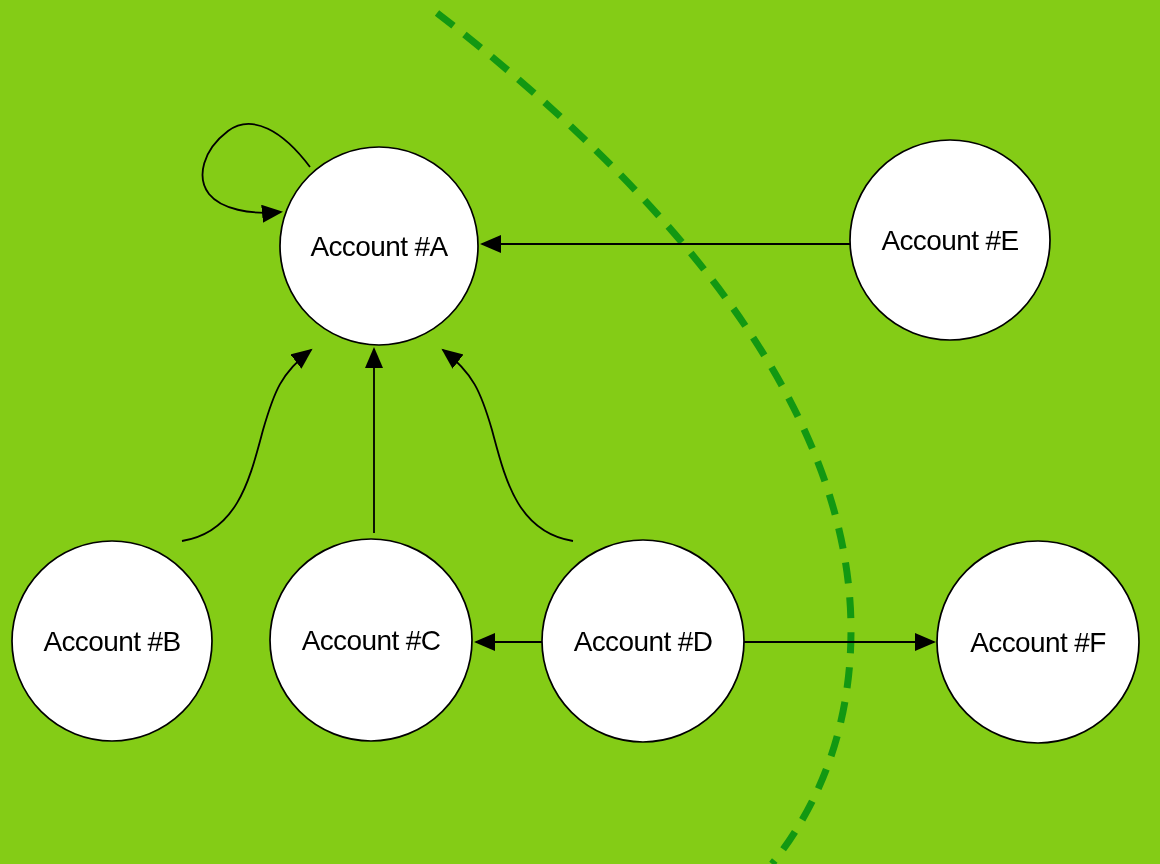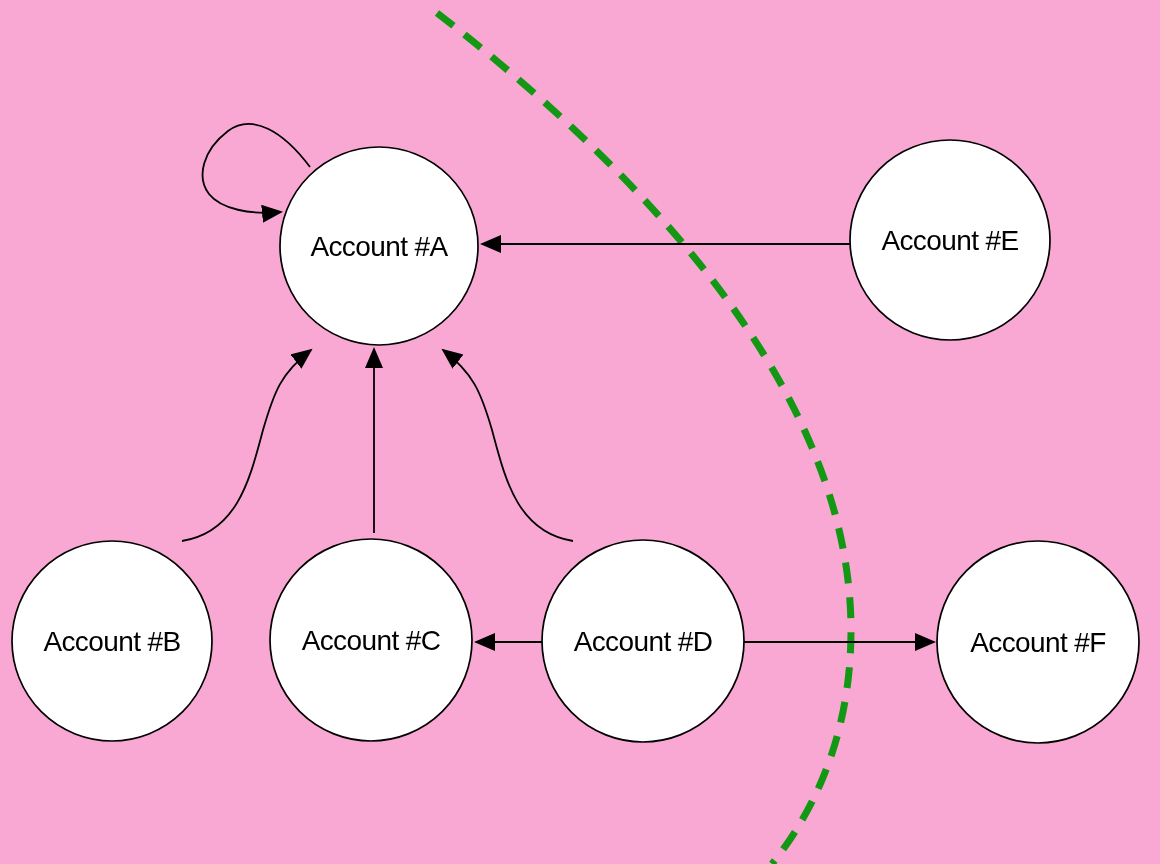--- a/index.html
+++ b/index.html
@@ -5,21 +5,21 @@
   html, body {
     margin: 0;
     padding: 0;
     background: #ffffff;
     font-family: "Liberation Sans", sans-serif;
   }
   .canvas {
     position: relative;
     width: 1160px;
     height: 864px;
-    background: #f9a8d4;
+    background: #84cc16;
     overflow: hidden;
   }
   svg { display: block; }
   .node-circle {
     fill: #ffffff;
     stroke: #000000;
     stroke-width: 1.7;
   }
   .node-label {
     font-family: "Liberation Sans", sans-serif;

